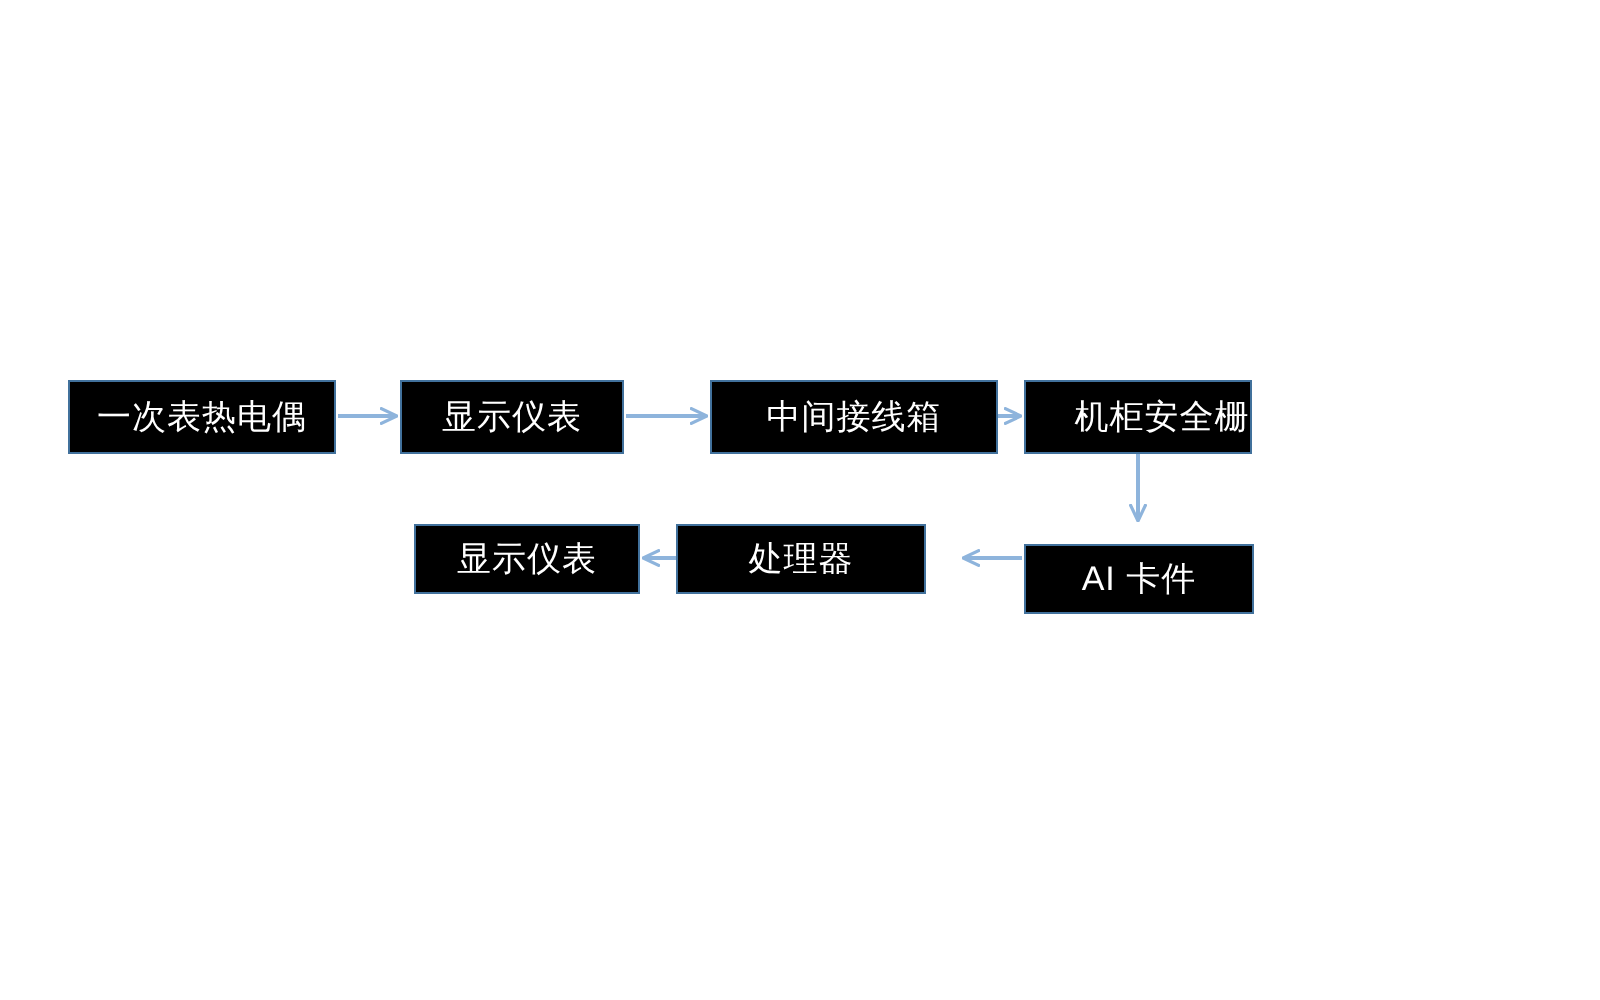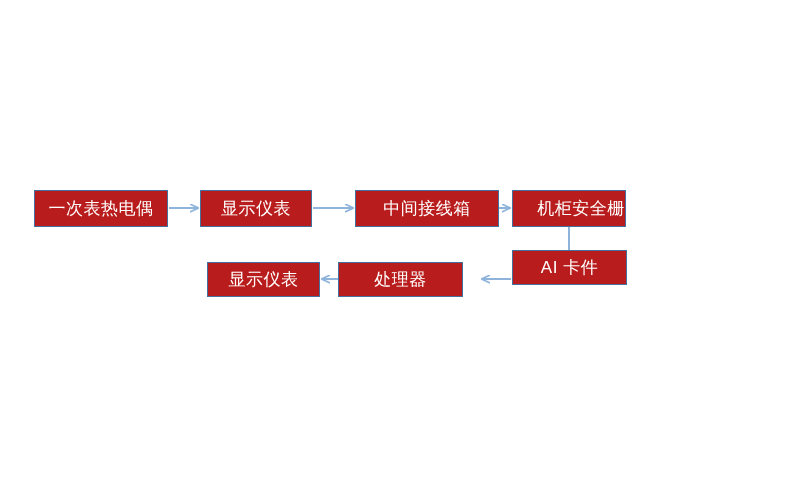--- a/index.html
+++ b/index.html
@@ -14,21 +14,21 @@
   #canvas {
     position: relative;
     width: 800px;
     height: 500px;
     background: #ffffff;
     overflow: hidden;
   }
   .node {
     position: absolute;
     box-sizing: border-box;
-    background: #b91c1c;
+    background: #000000;
     border: 1px solid #41719c;
     color: #ffffff;
     display: flex;
     align-items: center;
     justify-content: center;
     font-size: 17px;
     letter-spacing: 0.5px;
     line-height: 1;
     white-space: nowrap;
     user-select: none;
@@ -82,21 +82,21 @@
   </div>
 
   <div class="node" style="left:355px; top:190px; width:144px; height:37px;">
     <span class="node-label">中间接线箱</span>
   </div>
 
   <div class="node" style="left:512px; top:190px; width:114px; height:37px;padding-left:24px;">
     <span class="node-label">机柜安全栅</span>
   </div>
 
-  <div class="node" style="left:512px; top:250px; width:115px; height:35px;">
+  <div class="node" style="left:512px; top:272px; width:115px; height:35px;">
     <span class="node-label">AI 卡件</span>
   </div>
 
   <div class="node" style="left:338px; top:262px; width:125px; height:35px;">
     <span class="node-label">处理器</span>
   </div>
 
   <div class="node" style="left:207px; top:262px; width:113px; height:35px;">
     <span class="node-label">显示仪表</span>
   </div>

